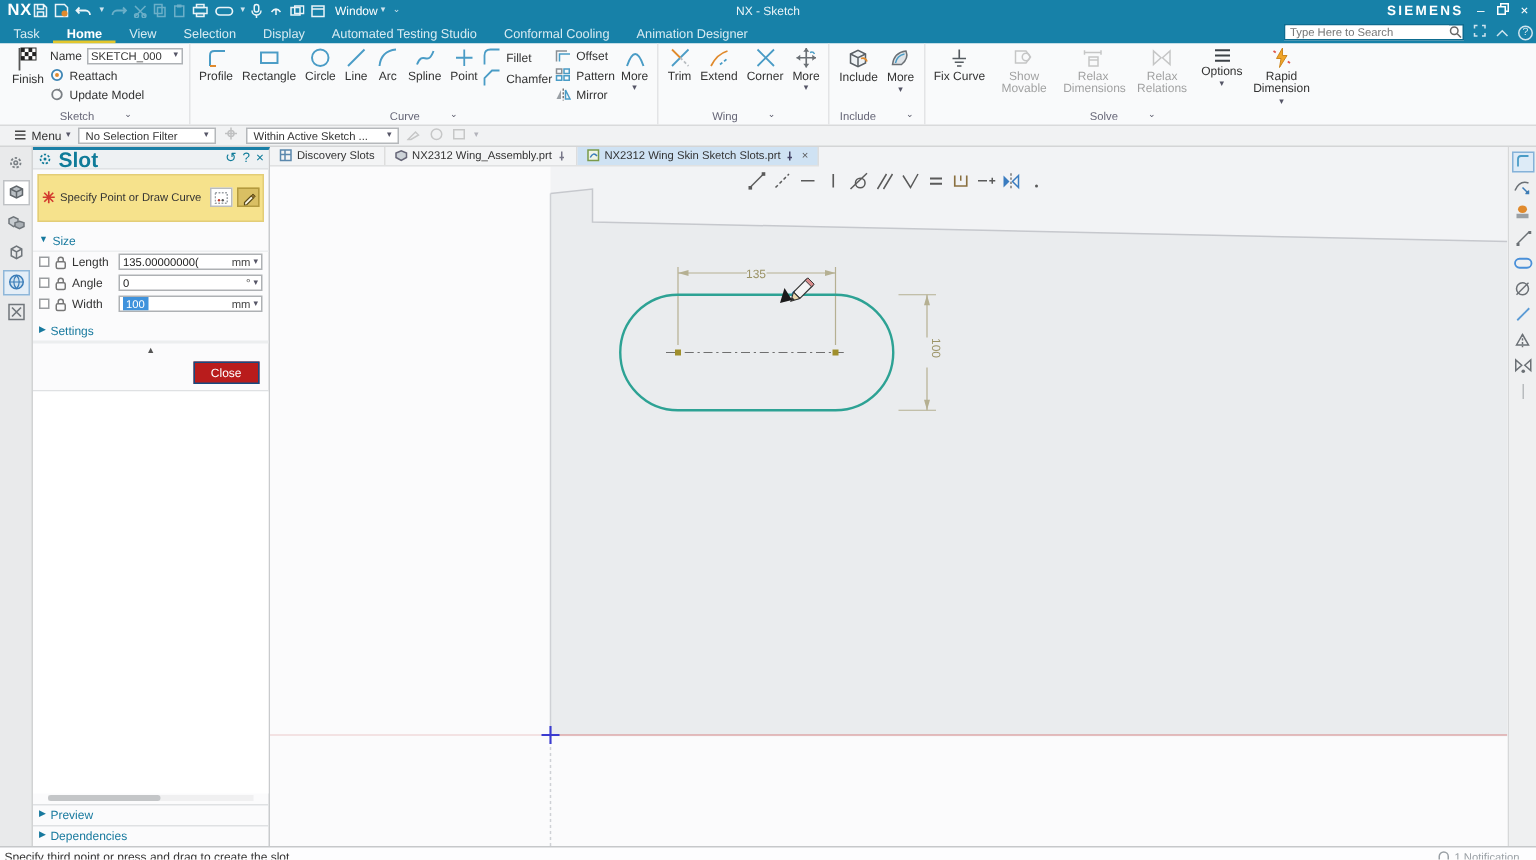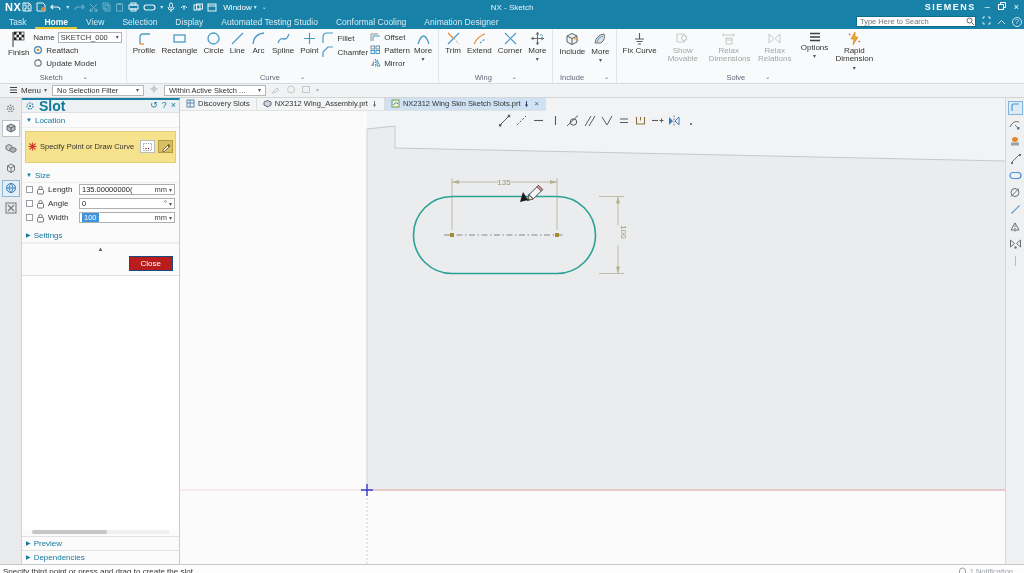--- a/index.html
+++ b/index.html
@@ -573,24 +573,20 @@
         <svg width="10" height="10">
             <circle cx="5" cy="5" r="3" fill="none" stroke="#0f7b99" stroke-width="1.1" stroke-dasharray="1.5 1.1"></circle>
             <circle cx="5" cy="5" r="1" fill="#0f7b99"></circle>
           </svg>
         <span class="dlg-title">Slot</span>
         <span class="dlg-hico">↺</span>
         <span class="dlg-hico">?</span>
         <span class="dlg-hico">×</span>
       </div>
 
-      <div class="sec">
-        <span class="arrow">▼</span>
-          <span>Location</span>
-      </div>
       <div class="specify-row">
         <svg width="9" height="9">
             <path d="M4.5,0.5 V8.5 M0.5,4.5 H8.5 M1.5,1.5 L7.5,7.5 M7.5,1.5 L1.5,7.5" stroke="#d23a2e" stroke-width="1.1"></path>
           </svg>
         <span class="txt">Specify Point or Draw Curve</span>
         <span class="mini-btn">
             <svg width="9" height="8">
               <rect x="0.5" y="0.5" width="8" height="7" fill="none" stroke="#9aa0a5" stroke-dasharray="1.2 1"></rect>
               <circle cx="3" cy="5.5" r=".8" fill="#c0392b"></circle>
               <circle cx="5.5" cy="5.5" r=".8" fill="#555"></circle>

